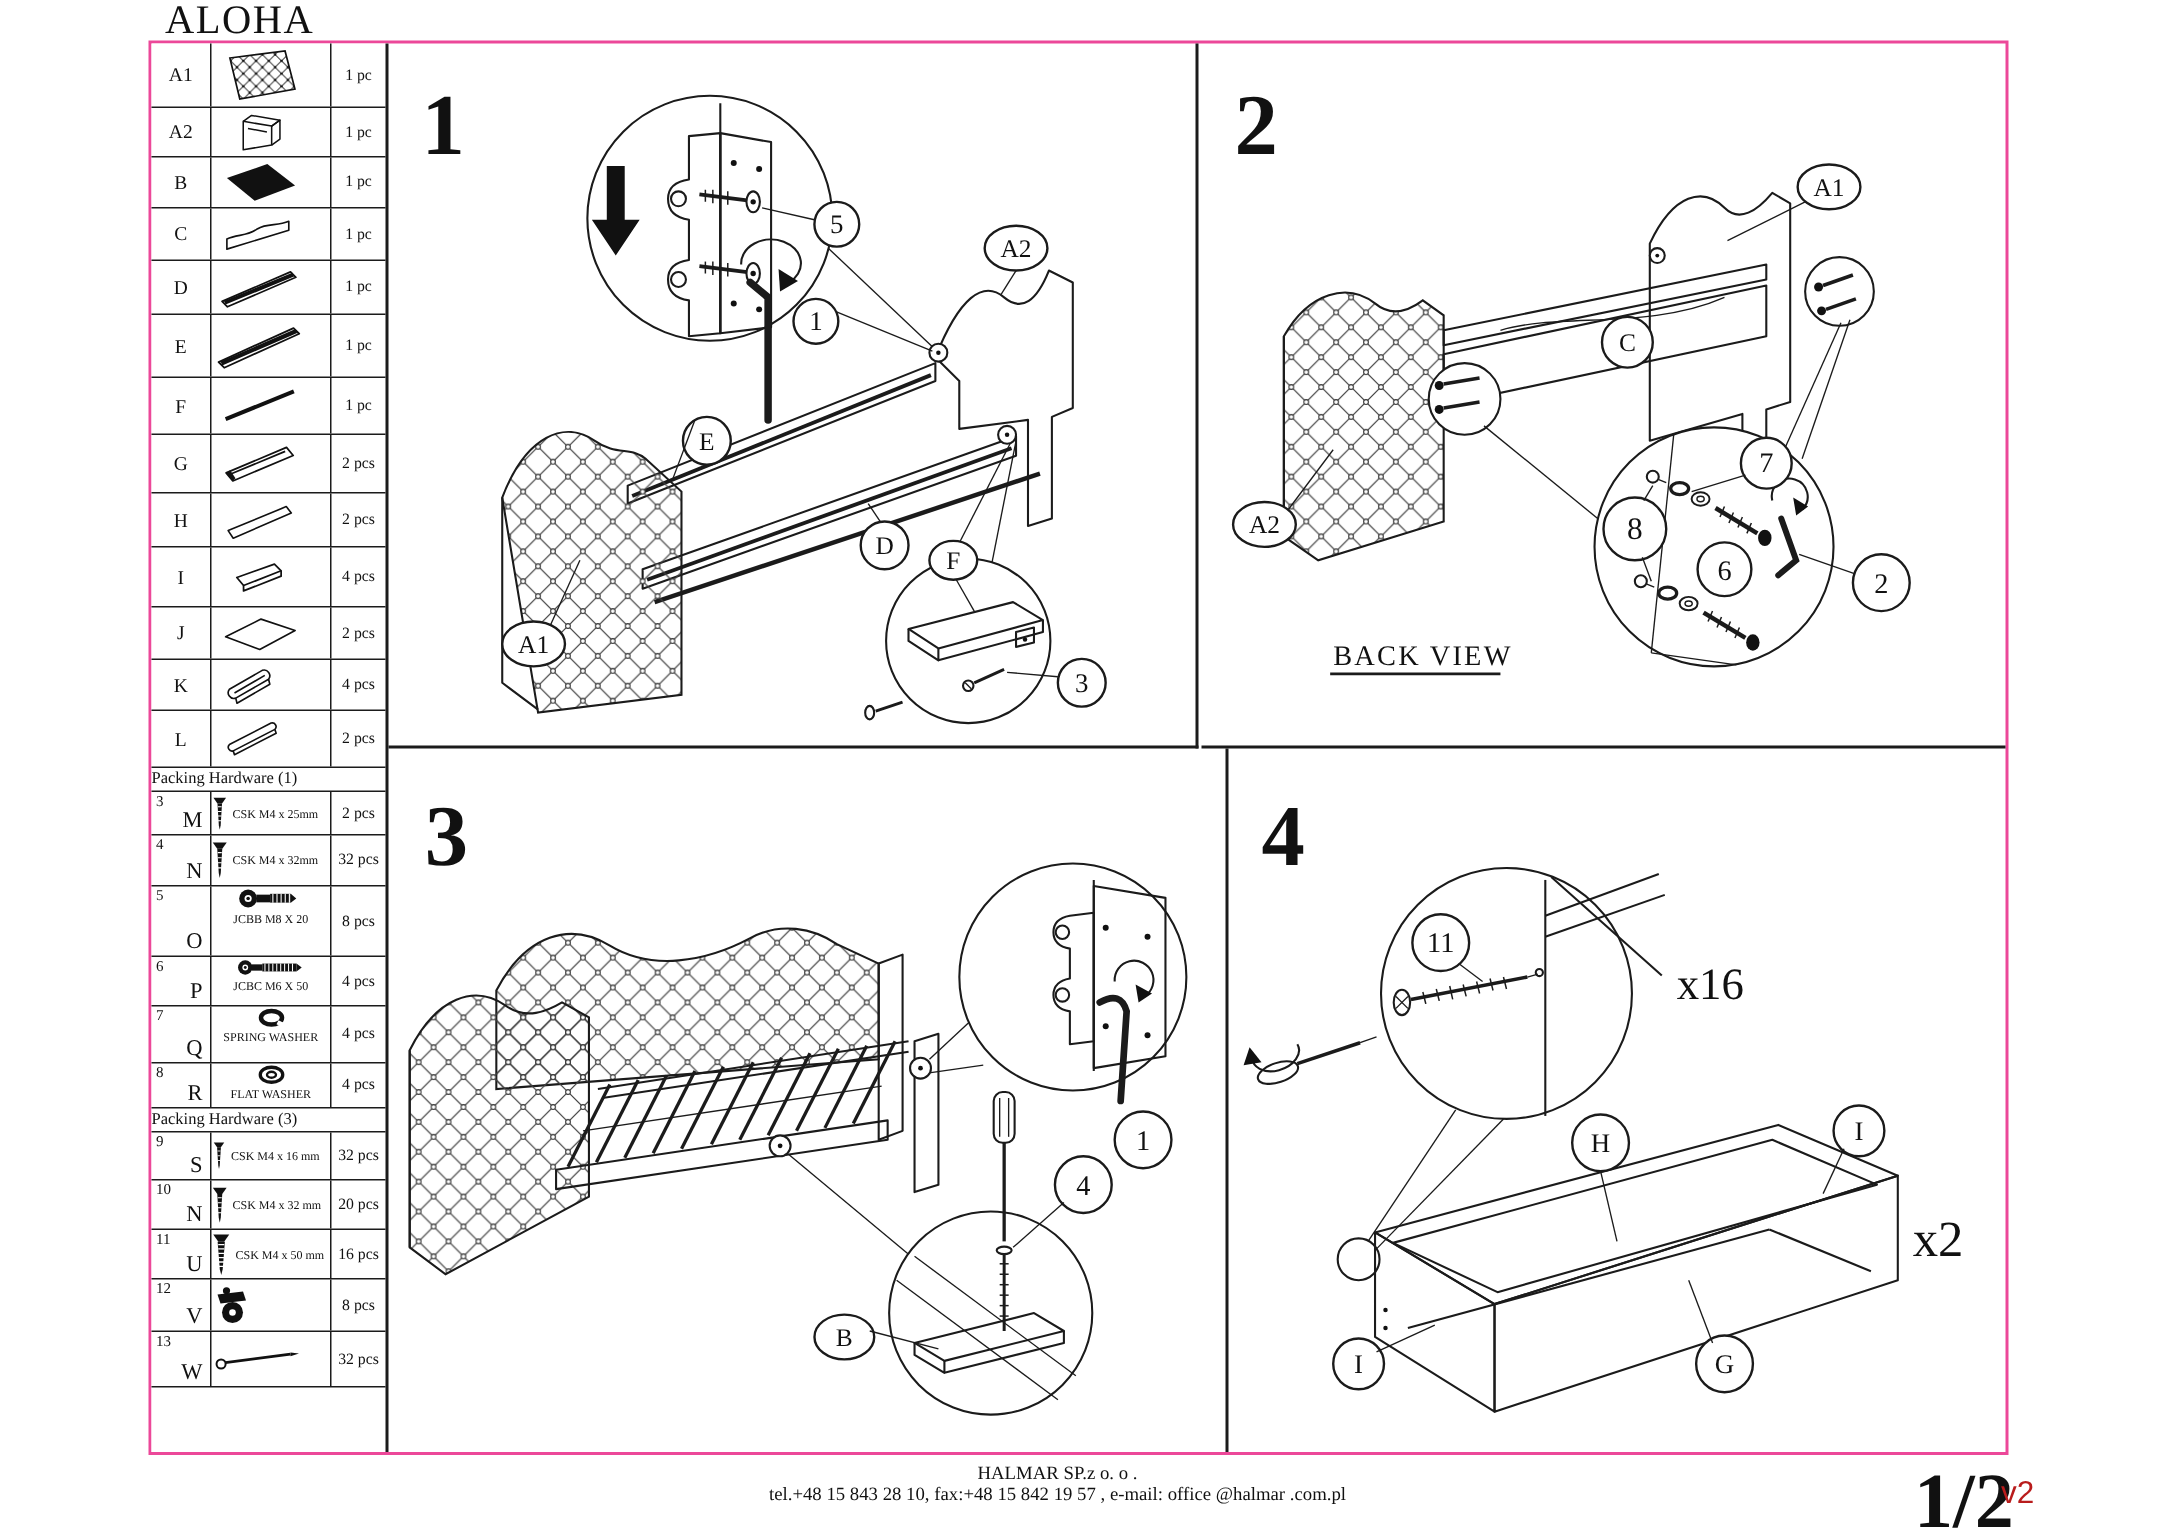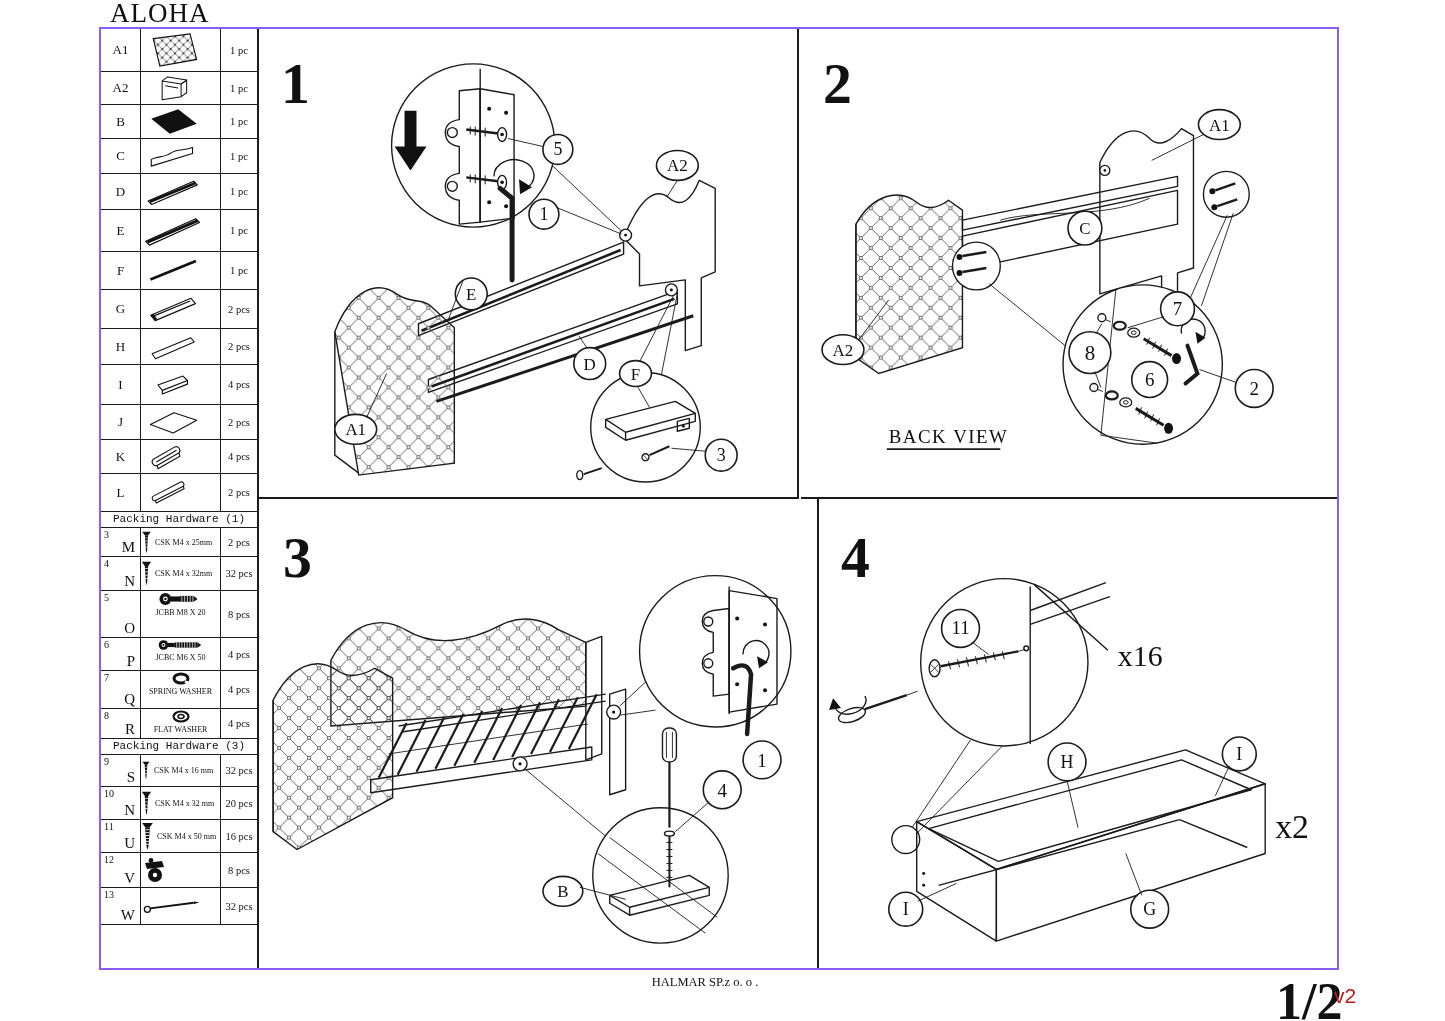--- a/index.html
+++ b/index.html
@@ -1,34 +1,34 @@
 <!DOCTYPE html>
 <html><head>
 <meta charset="utf-8">
 <style>
   html,body{margin:0;padding:0;background:#fff;}
   .sheet{position:relative;width:1445px;height:1021px;background:#fff;overflow:hidden;
          font-family:"Liberation Serif",serif;color:#111;}
   .title{position:absolute;left:110px;top:-2px;font-size:27px;letter-spacing:1px;}
   .work{position:absolute;left:99px;top:27px;width:1240px;height:943px;
-        border:2px solid #8b5cf6;box-sizing:border-box;}
+        border:2px solid #ec4899;box-sizing:border-box;}
   
   .ptable{position:absolute;left:0;top:0;bottom:0;width:158px;border-right:2px solid #1b1b1b;
           box-sizing:border-box;display:flex;flex-direction:column;background:#fff;}
   .prow{display:flex;border-bottom:1.3px solid #1b1b1b;box-sizing:border-box;flex:0 0 auto;}
   .c1{width:40px;border-right:1.3px solid #1b1b1b;display:flex;align-items:center;
       justify-content:center;font-size:13px;box-sizing:border-box;}
   .c2{flex:1;border-right:1.3px solid #1b1b1b;display:flex;align-items:center;
       gap:3px;box-sizing:border-box;overflow:hidden;}
   .c2.col{flex-direction:column;gap:1px;}
   .c3{width:36px;display:flex;align-items:center;justify-content:center;font-size:10.5px;
       box-sizing:border-box;text-align:center;}
   .desc{font-size:8px;white-space:nowrap;}
-  .phead{border-bottom:1.3px solid #1b1b1b;text-align:center;font-size:11px;
-         line-height:15px;height:16px;flex:0 0 auto;box-sizing:border-box;font-family:Liberation Mono, monospace;}
+  .phead{border-bottom:1.3px solid #1b1b1b;text-align:left;font-size:11px;
+         line-height:15px;height:16px;flex:0 0 auto;box-sizing:border-box;}
   .hwc1{position:relative;}
   .hnum{position:absolute;left:3px;top:1px;font-size:10px;}
   .hletter{position:absolute;right:5px;bottom:0;font-size:15px;}
   .pempty{flex:1;}
   
   .q{position:absolute;box-sizing:border-box;}
   .q1{left:158px;top:0;width:540px;height:470px;border-right:2px solid #1b1b1b;border-bottom:2px solid #1b1b1b;}
   .q2{left:700px;top:0;width:536px;height:470px;border-bottom:2px solid #1b1b1b;}
   .q3{left:158px;top:470px;width:560px;height:469px;border-right:2px solid #1b1b1b;}
   .q4{left:720px;top:470px;width:516px;height:469px;}
@@ -818,16 +818,17 @@
         <circle class="co" cx="330" cy="412" r="19"></circle>
         <text class="svgtxt" x="330" y="418" font-size="18" text-anchor="middle">G</text>
         <line class="lt" x1="322" y1="398" x2="306" y2="356"></line>
         <text class="svgtxt" x="456" y="340" font-size="34">x2</text>
       </svg>
     </div>
   </div>
 
   <div class="footer">
     <div>HALMAR SP.z o. o .</div>
+    <div>tel.+48 15 843 28 10, fax:+48 15 842 19 57 , e-mail: office @halmar .com.pl</div>
   </div>
   <div class="pageno">1/2</div>
   <div class="ver">v2</div>
 </div>
 
 </body></html>

